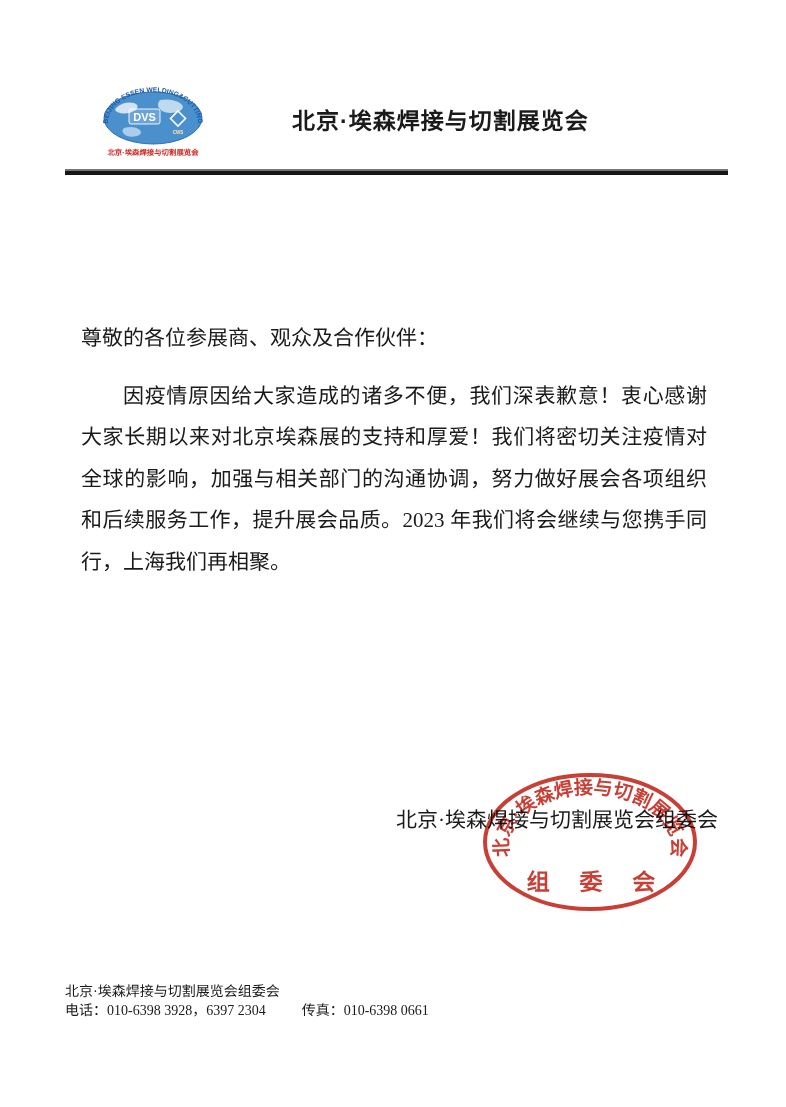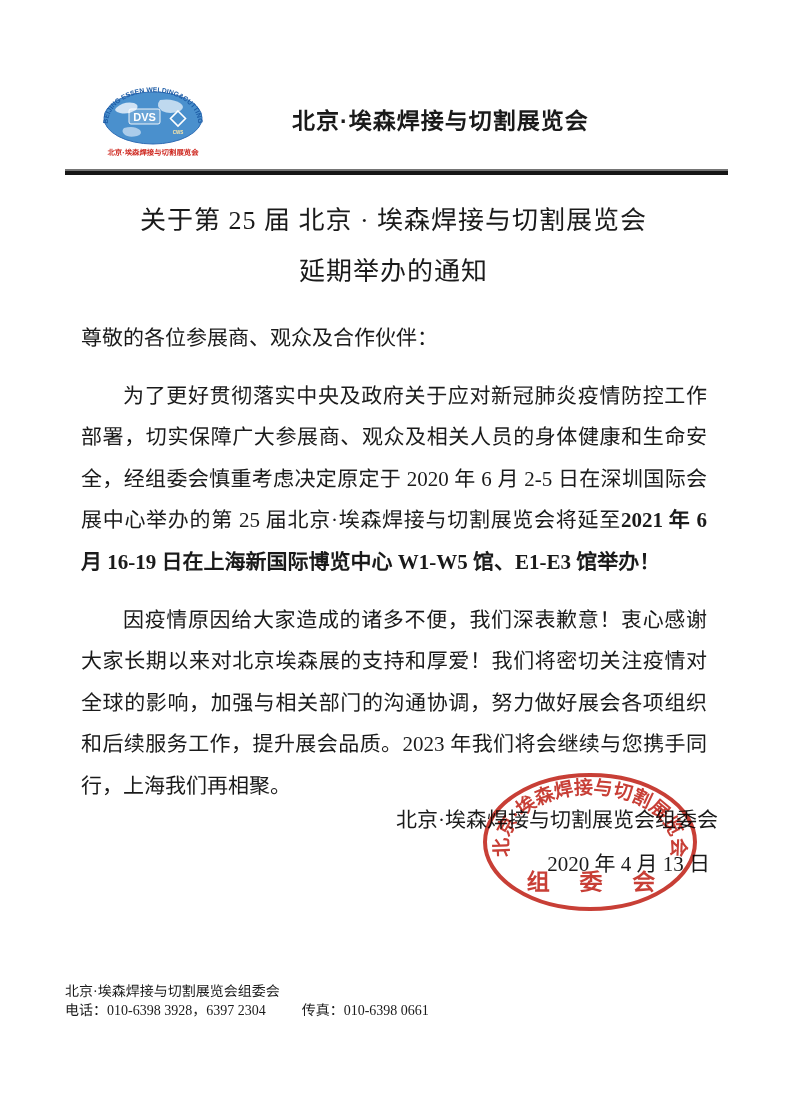--- a/index.html
+++ b/index.html
@@ -62,33 +62,27 @@
     <text x="50.5" y="45" text-anchor="middle" font-size="11" font-weight="bold" fill="#ffffff">DVS</text>
     <path d="M84,35 l7.5,7.5 l-7.5,7.5 l-7.5,-7.5 z" fill="none" stroke="#ffffff" stroke-width="1.6"></path>
     <text x="84" y="58" text-anchor="middle" font-size="4.6" font-weight="bold" fill="#ffe9a8">CWS</text>
     <text x="59" y="79" text-anchor="middle" font-size="7.4" font-weight="bold" fill="#cf2b23">北京·埃森焊接与切割展览会</text>
   </svg>
 
   <div class="org-title">北京·埃森焊接与切割展览会</div>
 
   <div class="divider"></div>
 
-  <div class="doc-title">
-    <div>关于第 25 届 北京 · 埃森焊接与切割展览会</div>
-    <div>延期举办的通知</div>
-  </div>
 
   <div class="body-text">
     <p class="salutation">尊敬的各位参展商、观众及合作伙伴：</p>
-    <p class="para"><span>为了更好贯彻落实中央及政府关于应对新冠肺炎疫情防控工作部署，切实保障广大参展商、观众及相关人员的身体健康和生命安全，经组委会慎重考虑决定原定于 2020 年 6 月 2-5 日在深圳国际会展中心举办的第 25 届北京·埃森焊接与切割展览会将延至</span><b>2021 年 6 月 16-19 日在上海新国际博览中心 W1-W5 馆、E1-E3 馆举办！</b></p>
     <p class="para">因疫情原因给大家造成的诸多不便，我们深表歉意！衷心感谢大家长期以来对北京埃森展的支持和厚爱！我们将密切关注疫情对全球的影响，加强与相关部门的沟通协调，努力做好展会各项组织和后续服务工作，提升展会品质。2023 年我们将会继续与您携手同行，上海我们再相聚。</p>
   </div>
 
   <div class="sig-org">北京·埃森焊接与切割展览会组委会</div>
-  <div class="sig-date">2020 年 4 月 13 日</div>
 
   <svg class="stamp" viewBox="0 0 222 148">
     <defs>
       <path id="stampArc" d="M 34,95.8 A 82,52 0 1 1 188,95.8" fill="none"></path>
     </defs>
     <ellipse cx="111" cy="74" rx="105" ry="67" fill="none" stroke-width="4" stroke="#c5342b"></ellipse>
     <text font-size="19" font-weight="bold" fill="#c5342b">
       <textPath href="#stampArc" startOffset="50%" text-anchor="middle">北京·埃森焊接与切割展览会</textPath>
     </text>
     <text x="118" y="122" text-anchor="middle" font-size="23" font-weight="bold" letter-spacing="12" fill="#c5342b">组 委 会</text>

